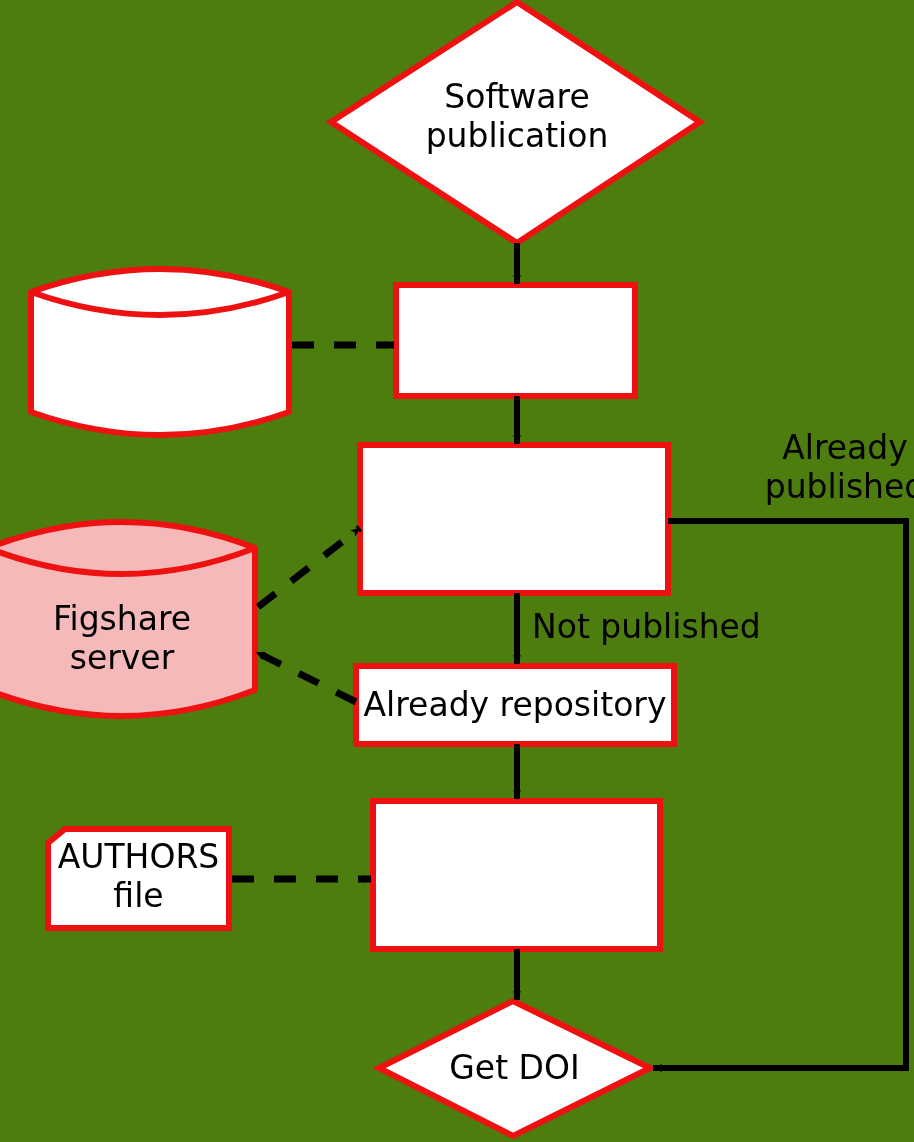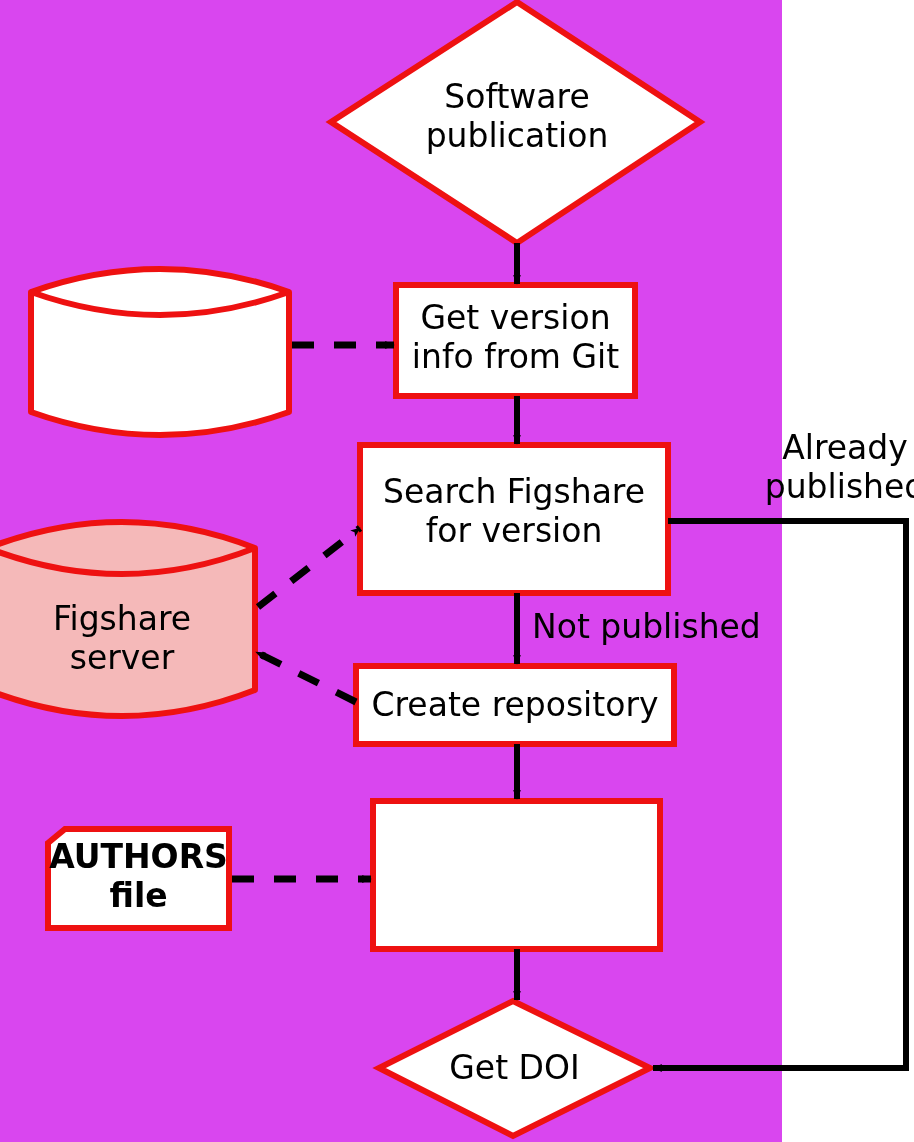--- a/index.html
+++ b/index.html
@@ -8,23 +8,23 @@
     background: #ffffff;
   }
   body {
     width: 914px;
     height: 1142px;
     font-family: "DejaVu Sans", sans-serif;
     overflow: hidden;
   }
   #diagram-root {
     position: relative;
-    width: 782px;
+    width: 914px;
     height: 1142px;
-    background: #d946ef;
+    background: #4d7c0f;
   }
   svg.layer {
     position: absolute;
     top: 0;
     left: 0;
     width: 914px;
     height: 1142px;
   }
   .node-label {
     position: absolute;
@@ -124,32 +124,28 @@
     <line x1="517" y1="949" x2="517" y2="1000" stroke="#000000" stroke-width="6" marker-end="url(#arrow-solid)"></line>
 
     
     <path d="M668,521 L906,521 L906,1068 L653,1068" fill="none" stroke="#000000" stroke-width="6" stroke-linejoin="miter" marker-end="url(#arrow-solid)"></path>
   </svg>
 
   <div class="node-label" style="left:331px; top:78px; width:372px; font-size:33px;">Software
 publication</div>
 
 
-  <div class="node-label" style="left:396px; top:299px; width:239px; font-size:33px;">Get version
-info from Git</div>
 
-  <div class="node-label" style="left:360px; top:473px; width:308px; font-size:33px;">Search Figshare
-for version</div>
 
   <div class="node-label" style="left:-12px; top:600px; width:268px; font-size:33px;">Figshare
 server</div>
 
-  <div class="node-label" style="left:356px; top:686px; width:318px; font-size:33px;">Create repository</div>
+  <div class="node-label" style="left:356px; top:686px; width:318px; font-size:33px;">Already repository</div>
 
-  <div class="node-label" style="left:45px; top:838px; width:187px; font-size:33px;font-weight:bold;">AUTHORS
+  <div class="node-label" style="left:45px; top:838px; width:187px; font-size:33px;">AUTHORS
 file</div>
 
 
   <div class="node-label" style="left:379px; top:1049px; width:271px; font-size:33px;">Get DOI</div>
 
   <div class="edge-label" style="left:745px; top:429px; width:200px; font-size:33px; text-align:center;">Already
 published</div>
 
   <div class="edge-label" style="left:532px; top:608px; font-size:33px;">Not published</div>
 

